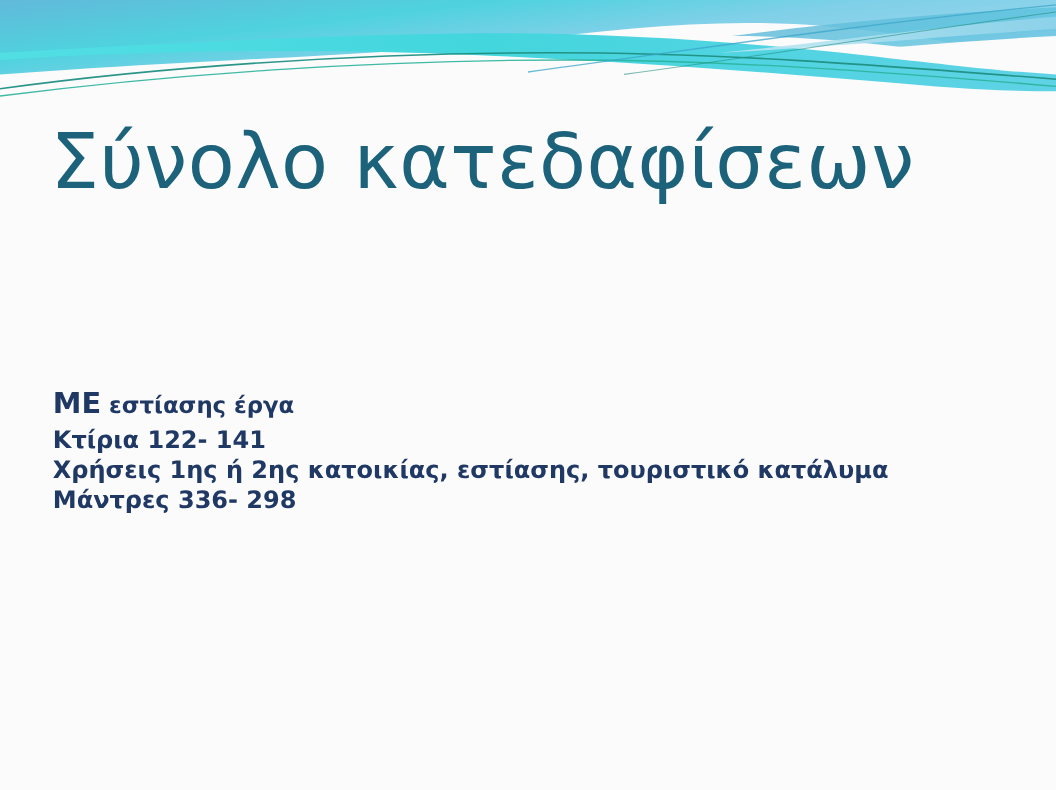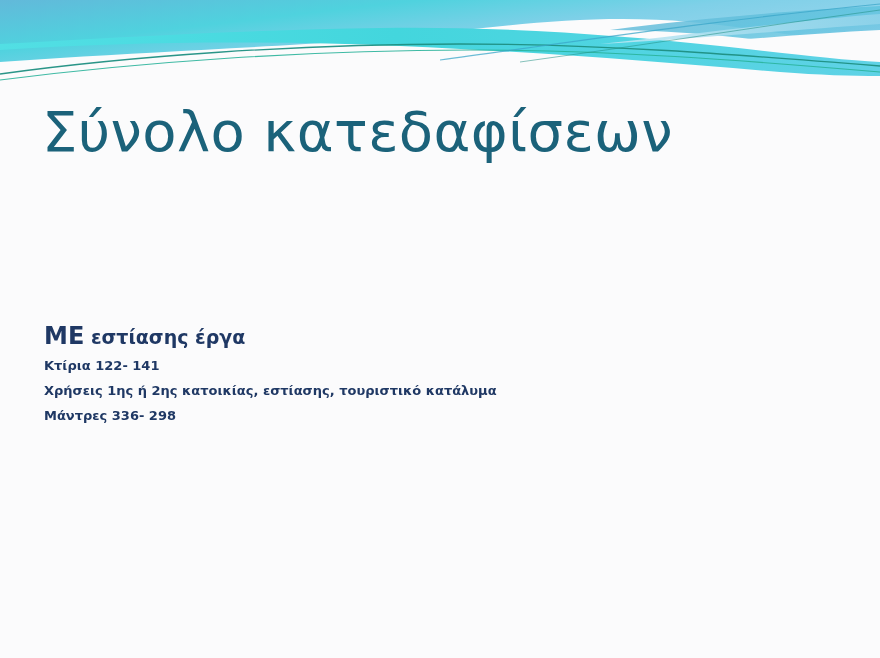--- a/index.html
+++ b/index.html
@@ -28,38 +28,38 @@
     display: block;
     width: 880px;
     height: 110px;
   }
   .slide-title {
     position: absolute;
     left: 42px;
     top: 100px;
     width: 780px;
     font-family: "DejaVu Sans", "Liberation Sans", sans-serif;
-    font-size: 56px;
+    font-size: 64px;
     font-weight: 400;
     letter-spacing: 0.4px;
     color: #1b627a;
     line-height: 1.15;
     white-space: nowrap;
   }
   .body-block {
     position: absolute;
     left: 44px;
     top: 322px;
     width: 760px;
   }
   .body-line {
     font-family: "DejaVu Sans", "Liberation Sans", sans-serif;
     font-weight: bold;
     color: #1f3864;
-    font-size: 13px;
+    font-size: 20px;
     line-height: 25px;
     white-space: nowrap;
   }
   .body-line.heading {
     font-size: 19px;
     line-height: 28px;
     margin-bottom: 2px;
   }
   .body-line.heading .lead {
     font-size: 24px;

